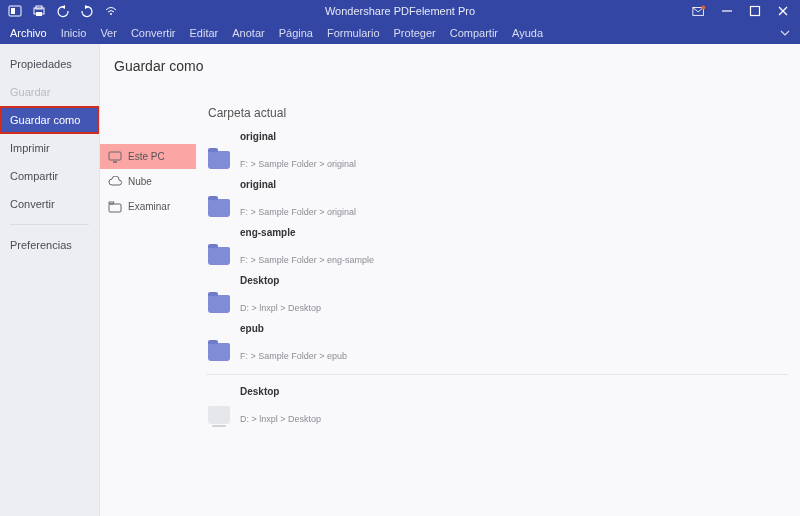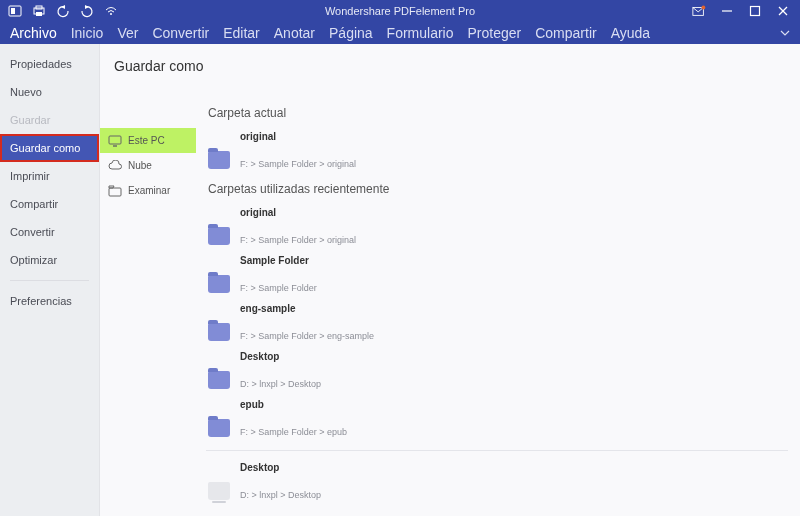--- a/index.html
+++ b/index.html
@@ -18,21 +18,21 @@
   .titlebar .app-title { position: absolute; left: 0; right: 0; text-align: center; font-size: 11px; color: #e6e8f5; }
   .titlebar .win-controls { margin-left: auto; display: flex; align-items: center; gap: 14px; padding-right: 10px; z-index: 2; }
   .menubar {
     height: 22px;
     background: #3346a4;
     display: flex;
     align-items: center;
     gap: 14px;
     padding: 0 10px;
     color: #d9ddf2;
-    font-size: 14px;
+    font-size: 11px;
     position: relative;
   }
   .menubar .menu-item { cursor: default; }
   .menubar .menu-item.active { color: #fff; }
   .menubar .chev { position: absolute; right: 10px; color: #d9ddf2; font-size: 10px; }
   .body {
     display: flex;
     width: 800px;
     height: 472px;
     background: #f7f7f9;
@@ -74,21 +74,21 @@
     font-size: 10px;
     color: #555;
   }
   .source-item {
     display: flex;
     align-items: center;
     gap: 6px;
     padding: 7px 8px;
     cursor: default;
   }
-  .source-item.selected { background: #bef264; }
+  .source-item.selected { background: #fca5a5; margin-top: 16px; }
   .source-item .sicon { width: 14px; height: 10px; display: inline-flex; align-items: center; justify-content: center; }
   .main-col {
     flex: 1;
     padding: 14px 12px 10px 10px;
     font-size: 10px;
     color: #444;
     overflow: hidden;
   }
   .section-label { font-size: 12px; color: #555; margin: 8px 0 6px 2px; }
   .folder-row {
@@ -208,27 +208,25 @@
     <svg width="10" height="10" viewBox="0 0 10 10">
         <path d="M1 3 L5 7 L9 3" fill="none" stroke="#d9ddf2" stroke-width="1.2"></path>
       </svg>
   </span>
 </div>
 
 <div class="body">
 
   <div class="sidebar">
     <div class="side-item">Propiedades</div>
-    <div class="side-item">Nuevo</div>
     <div class="side-item disabled">Guardar</div>
     <div class="side-item selected">Guardar como</div>
     <div class="side-item">Imprimir</div>
     <div class="side-item">Compartir</div>
     <div class="side-item">Convertir</div>
-    <div class="side-item">Optimizar</div>
     <div class="sep"></div>
     <div class="side-item">Preferencias</div>
   </div>
 
   <div class="content">
 
     <div style="display:flex; flex-direction:column; width:100%;">
       <div class="col-heading">Guardar como</div>
 
       <div style="display:flex; flex:1;">
@@ -265,34 +263,26 @@
           <div class="section-label">Carpeta actual</div>
 
           <div class="folder-row">
             <div class="folder-icon"></div>
             <div class="folder-meta">
               <div class="name">original</div>
               <div class="path">F: &gt; Sample Folder &gt; original</div>
             </div>
           </div>
 
-          <div class="section-label">Carpetas utilizadas recientemente</div>
 
           <div class="folder-row">
             <div class="folder-icon"></div>
             <div class="folder-meta">
               <div class="name">original</div>
               <div class="path">F: &gt; Sample Folder &gt; original</div>
-            </div>
-          </div>
-          <div class="folder-row">
-            <div class="folder-icon"></div>
-            <div class="folder-meta">
-              <div class="name">Sample Folder</div>
-              <div class="path">F: &gt; Sample Folder</div>
             </div>
           </div>
           <div class="folder-row">
             <div class="folder-icon"></div>
             <div class="folder-meta">
               <div class="name">eng-sample</div>
               <div class="path">F: &gt; Sample Folder &gt; eng-sample</div>
             </div>
           </div>
           <div class="folder-row">

